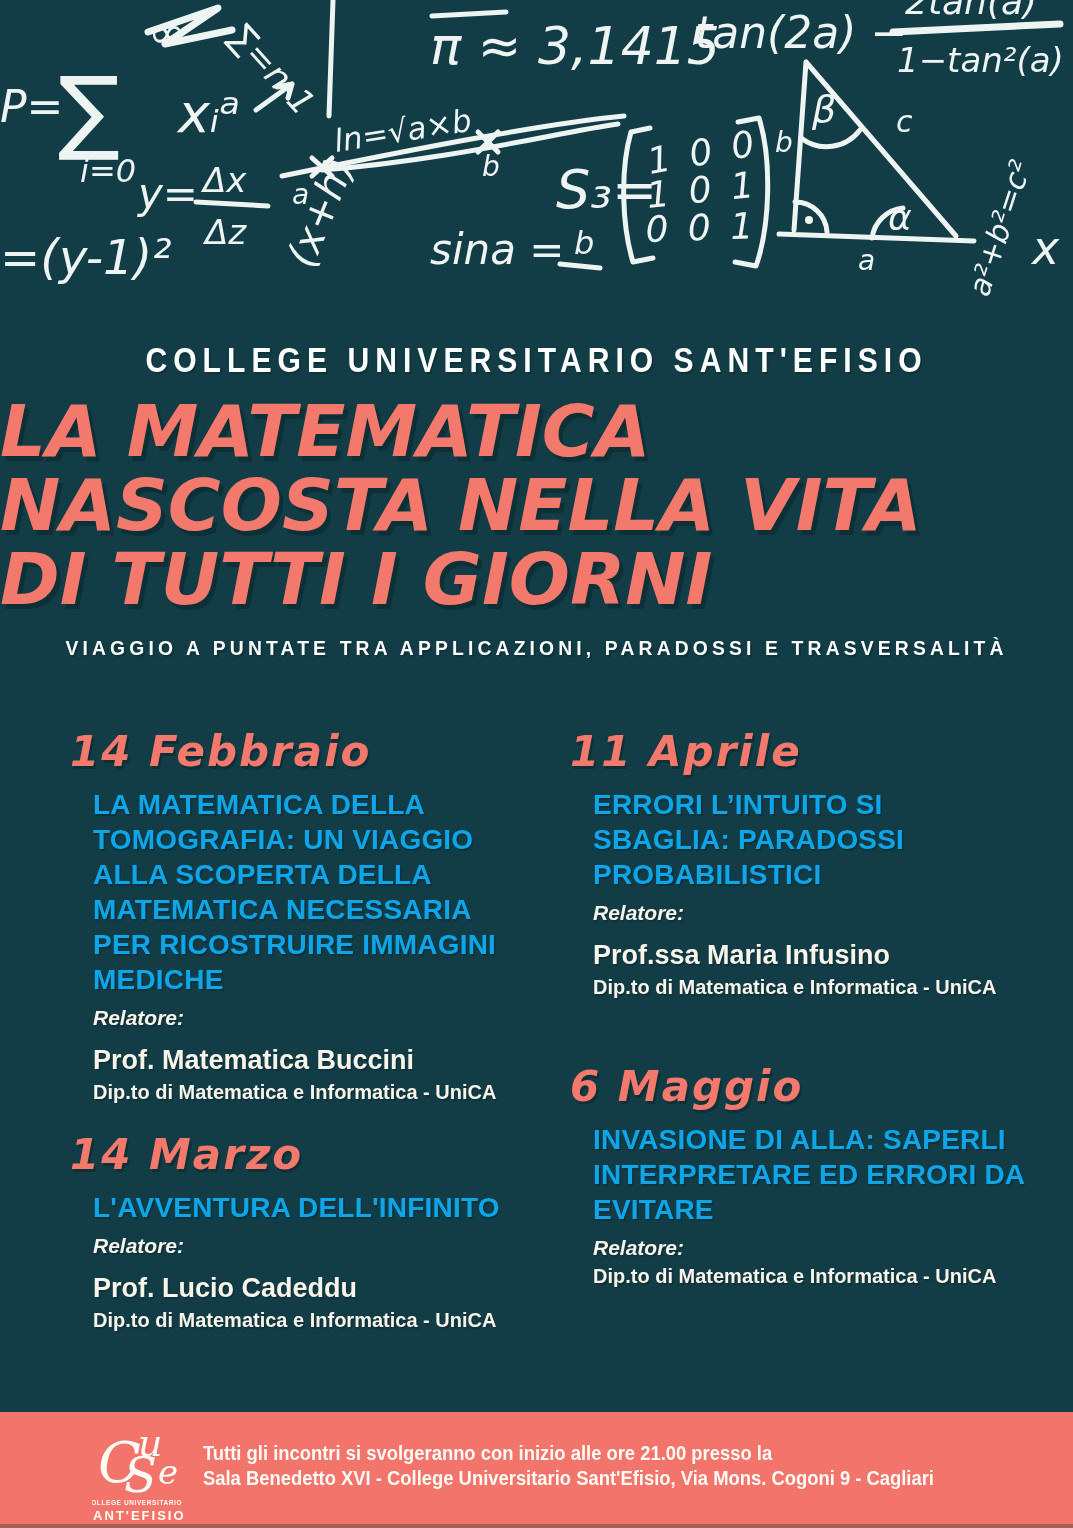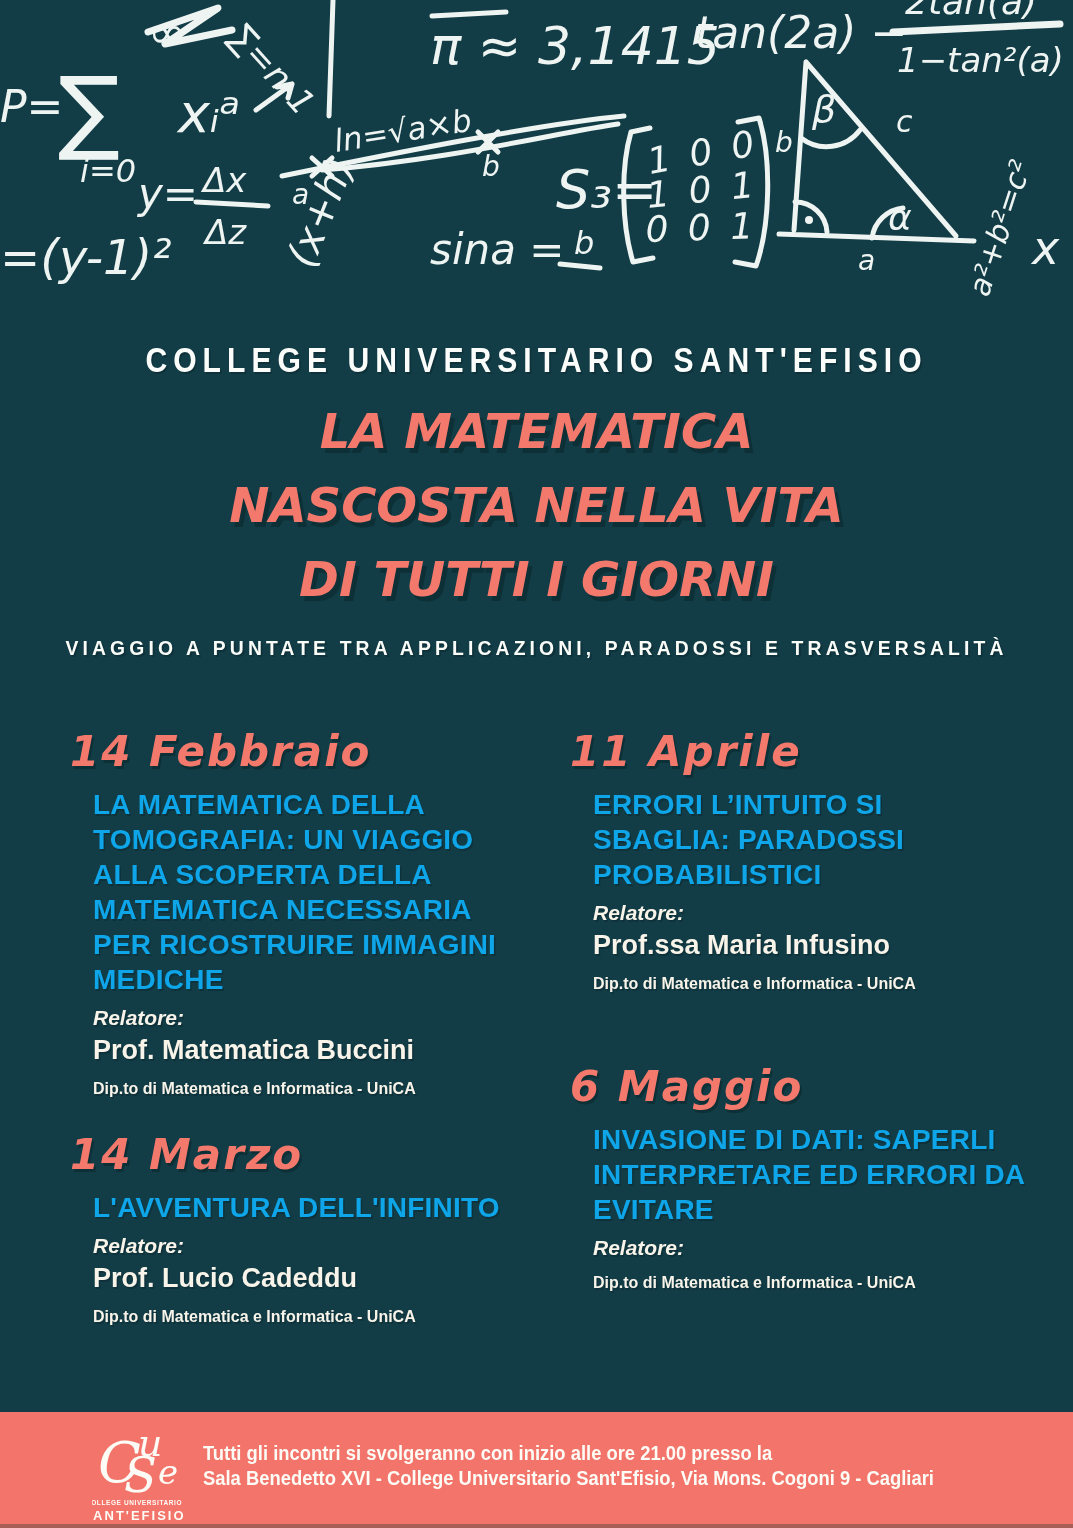--- a/index.html
+++ b/index.html
@@ -14,23 +14,23 @@
   .chalk .thick { stroke-width:7; }
   .chalk text { fill:#eef4f2; font-family:"DejaVu Sans", sans-serif; font-style:italic; }
   
   .org-line {
     position:absolute; top:340px; left:0; width:100%; text-align:center;
     color:#fbfdfb; font-weight:bold; font-size:35px; letter-spacing:7px;
     transform:scaleX(0.86); transform-origin:50% 50%;
     text-shadow:2px 2px 0 rgba(8,30,36,.35);
   }
   .main-title {
-    position:absolute; top:394px; left:0; width:100%; text-align:center;
+    position:absolute; top:394px; left:0; width:100%; 
     color:#f4796d; font-family:"DejaVu Sans", sans-serif;
-    font-weight:bold; font-style:italic; font-size:48px; line-height:74px;
+    font-weight:bold; font-style:italic; font-size:72px; line-height:74px;
     letter-spacing:0px; text-shadow:4px 5px 0 rgba(8,30,36,.45);
   }
   .subtitle {
     position:absolute; top:636px; left:0; width:100%; text-align:center;
     color:#fafcf8; font-weight:bold; font-size:21px; letter-spacing:4.5px;
     transform:scaleX(0.92); transform-origin:50% 50%;
     text-shadow:2px 2px 0 rgba(8,30,36,.35);
   }
   
   .event { position:absolute; color:#f8f4ea; }
@@ -39,22 +39,22 @@
     font-weight:bold; font-style:italic; font-size:42px; line-height:50px;
     margin:0 0 10px 0; letter-spacing:2px;
     text-shadow:2px 3px 0 rgba(8,30,36,.45);
   }
   .event .body { padding-left:23px; text-shadow:1.5px 1.5px 0 rgba(8,30,36,.35); }
   .event .talk {
     font-size:28px; font-weight:bold; line-height:35px; margin:0 0 7px 0;
     white-space:pre-line; letter-spacing:0.2px; color:#0ea5e9;
   }
   .event .relatore { font-size:21px; font-weight:bold; font-style:italic; line-height:27px; }
-  .event .speaker  { font-size:27px; font-weight:bold; line-height:34px; margin-top:2px; }
-  .event .dept     { font-size:16px; font-weight:bold; line-height:24px; margin-top:10px; }
+  .event .speaker  { font-size:27px; font-weight:bold; line-height:34px; margin-top:12px; }
+  .event .dept     { font-size:20px; font-weight:bold; line-height:24px; margin-top:3px; }
   
   .footer { position:absolute; left:0; top:1412px; width:100%; height:116px; background:#f3746a; }
   .footer-strip { position:absolute; left:0; bottom:0; width:100%; height:4px; background:#a85f58; }
   .footer-text {
     position:absolute; left:203px; top:29px; color:#fdfbf5; font-weight:bold;
     font-size:20px; line-height:25px; transform:scaleX(0.92); transform-origin:0 0;
     white-space:nowrap;
   }
   .footer-logo { position:absolute; left:92px; top:6px; }
   .footer-logo text { fill:#fdfbf5; }
@@ -175,21 +175,21 @@
 PROBABILISTICI</h3>
       <div class="relatore">Relatore:</div>
       <div class="speaker">Prof.ssa Maria Infusino</div>
       <div class="dept">Dip.to di Matematica e Informatica - UniCA</div>
     </div>
   </article>
 
   <article class="event" style="left:570px; top:1062px; width:470px;">
     <h2 class="date">6 Maggio</h2>
     <div class="body">
-      <h3 class="talk">INVASIONE DI DATI: SAPERLI
+      <h3 class="talk">INVASIONE DI ALLA: SAPERLI
 INTERPRETARE ED ERRORI DA
 EVITARE</h3>
       <div class="relatore">Relatore:</div>
       <div class="dept">Dip.to di Matematica e Informatica - UniCA</div>
     </div>
   </article>
 
   <footer class="footer">
     <svg class="footer-logo" width="110" height="104" viewBox="0 0 110 104">
       <text class="mono" x="6" y="64" font-size="56">C</text>

